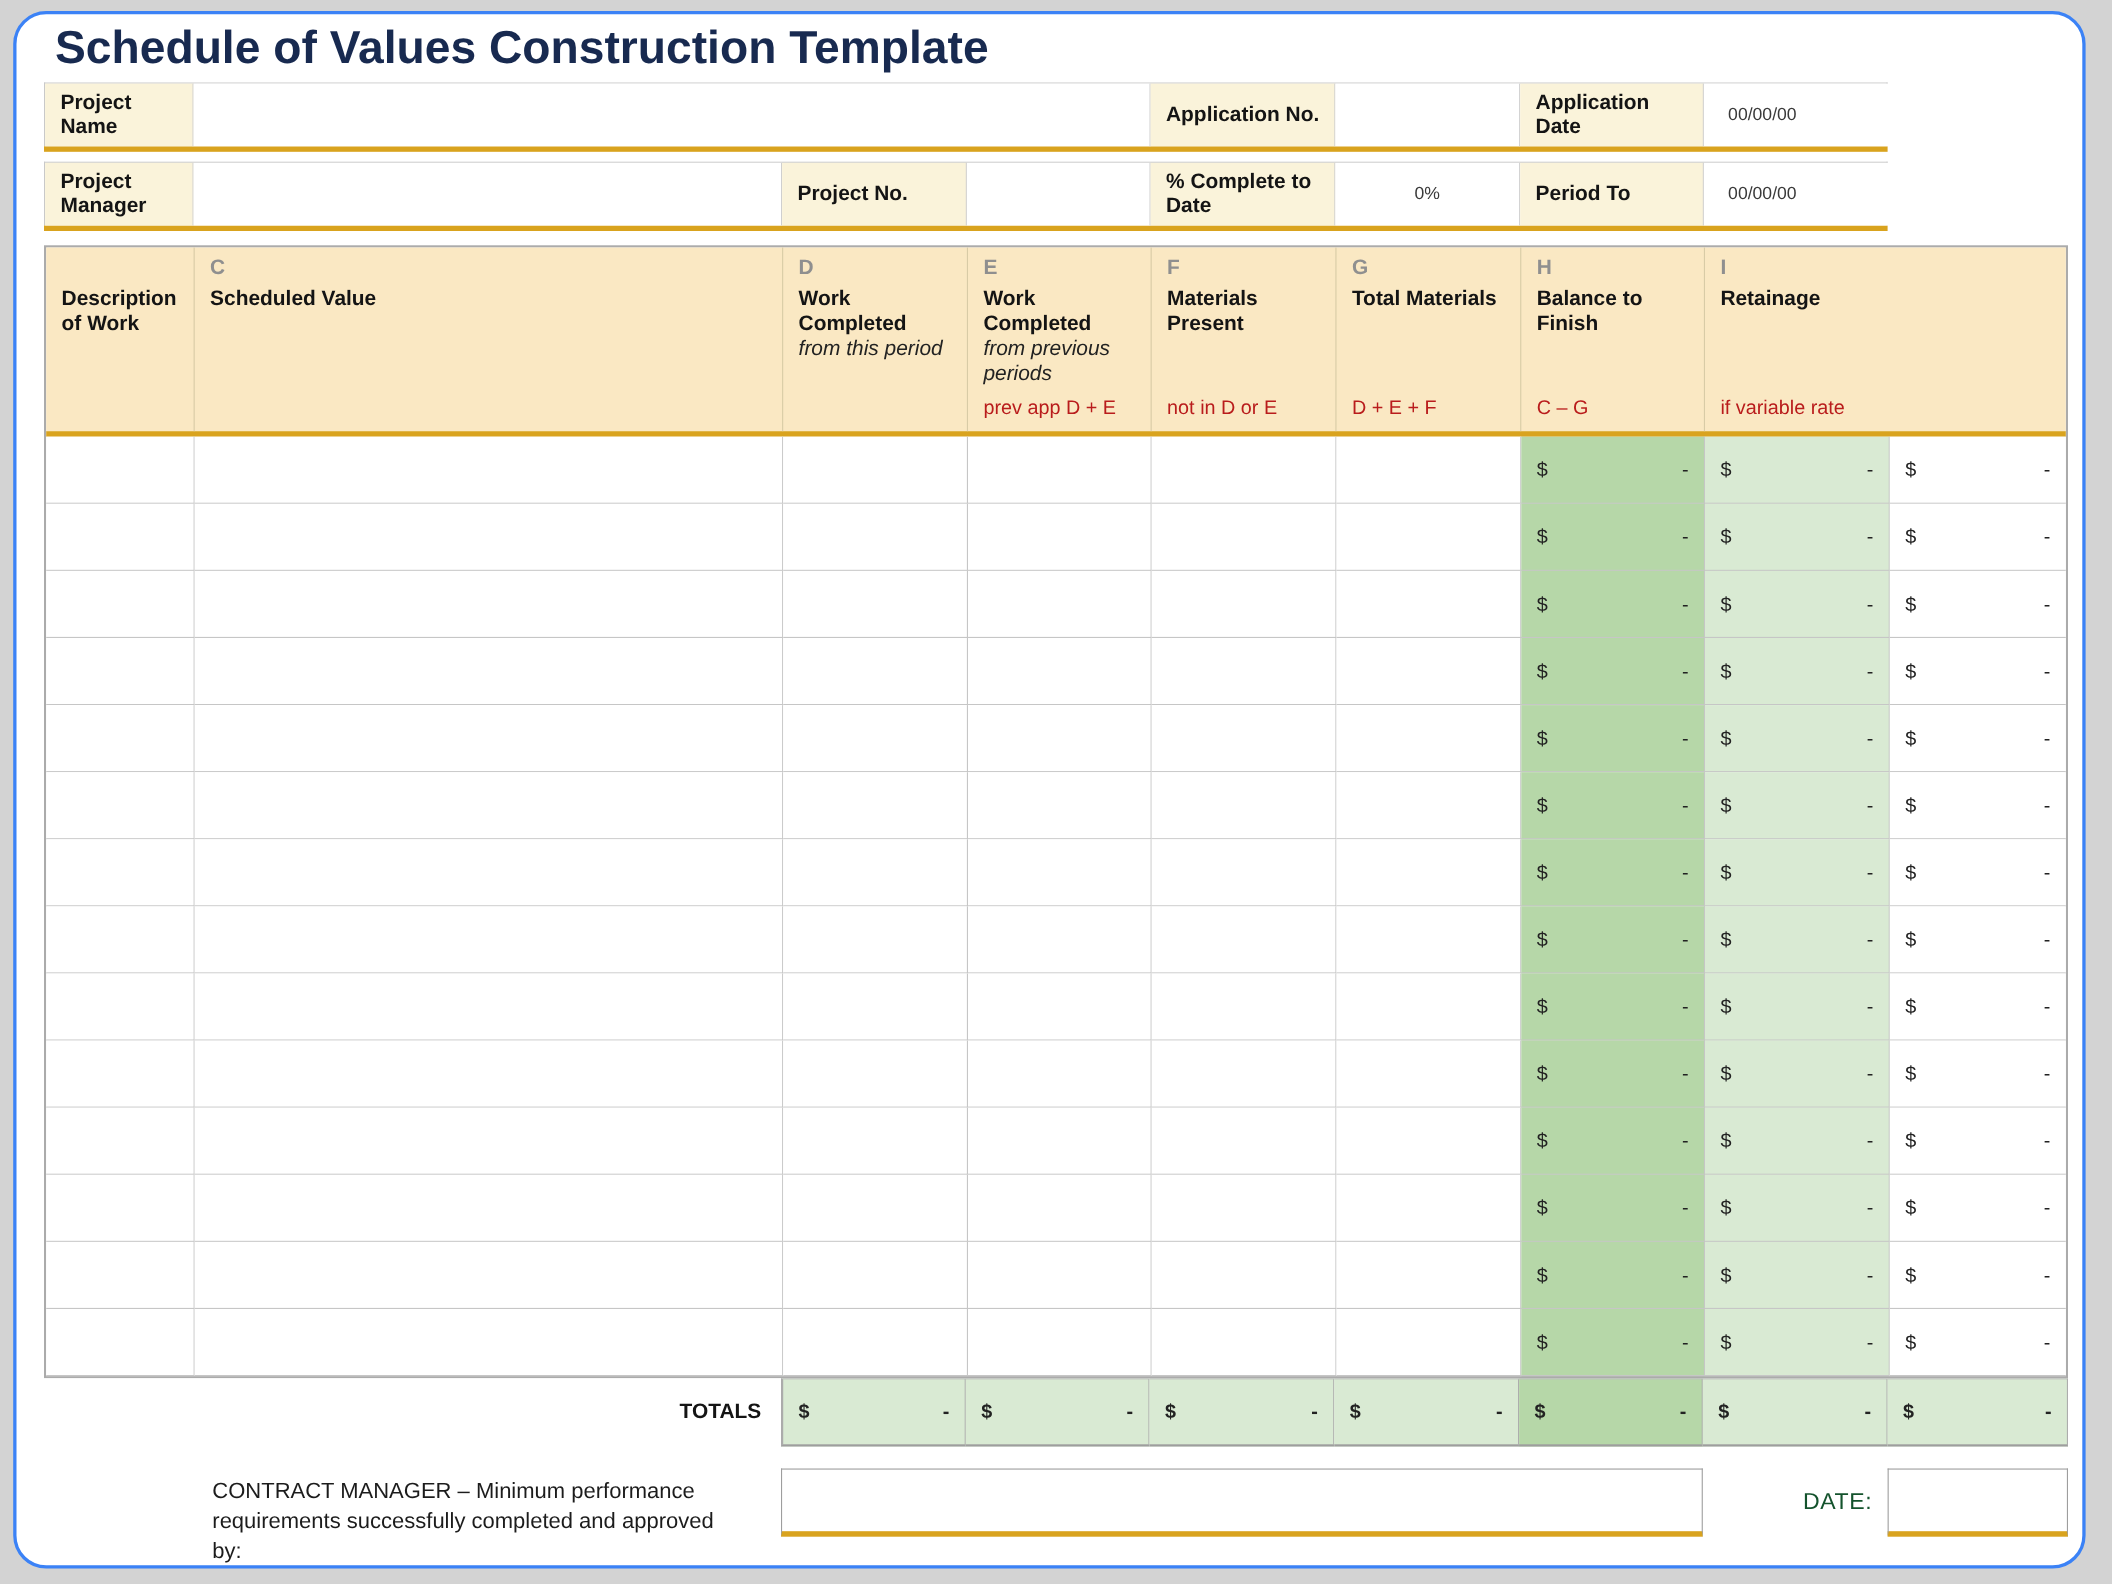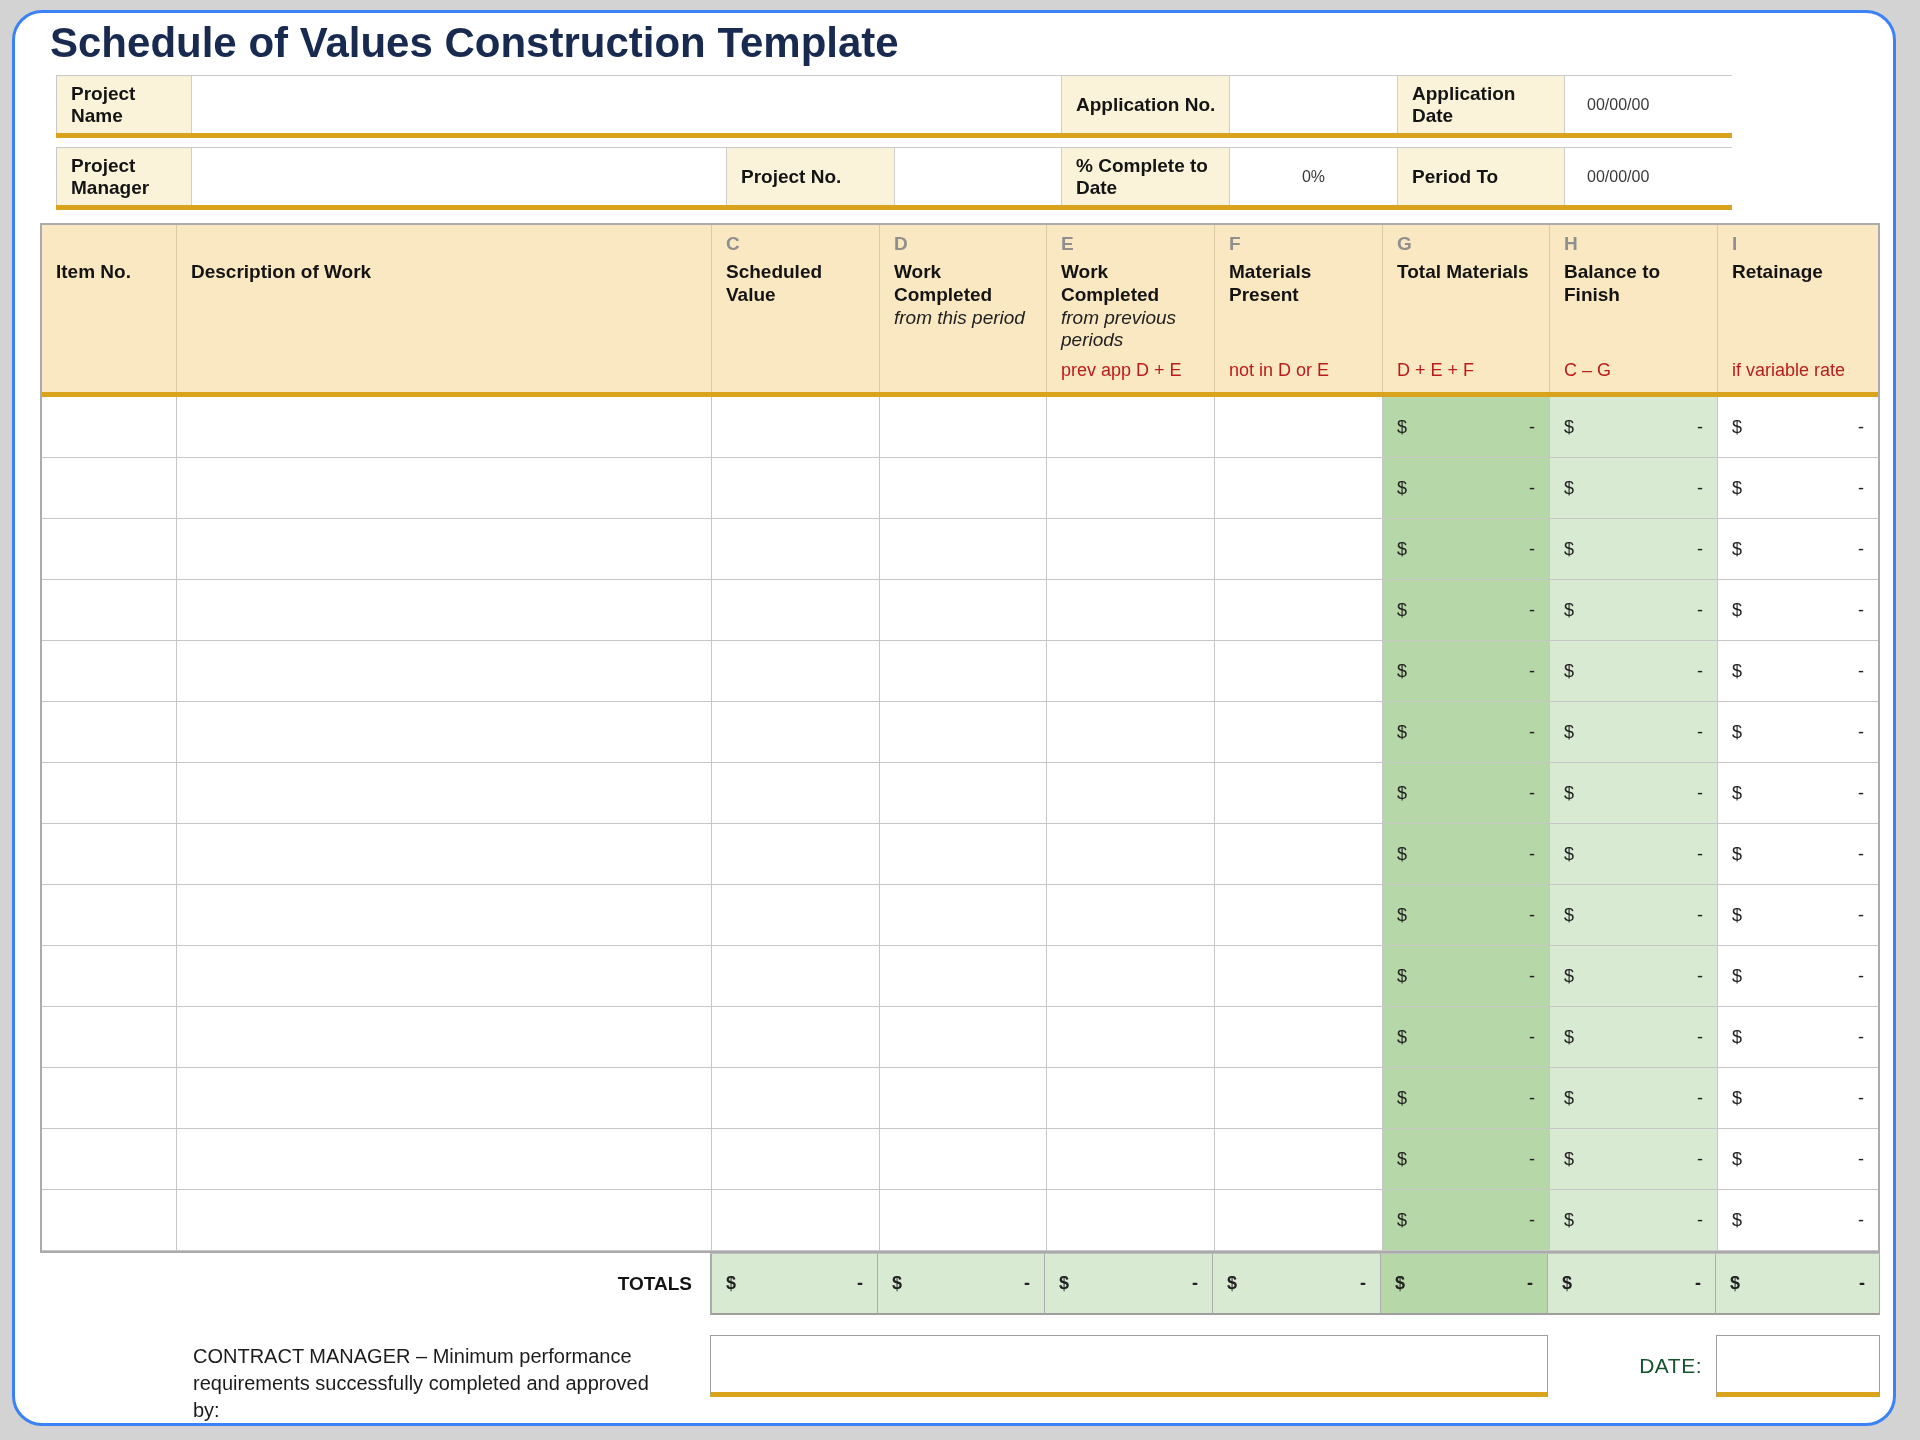--- a/index.html
+++ b/index.html
@@ -24,21 +24,21 @@
 
   .page-title {
     position:absolute; left:10px; top:6px;
     font-size:42px; font-weight:bold;
     color:var(--navy, #182a50);
     letter-spacing:0px;
     white-space:nowrap;
   }
 
   
-  .info-block { position:absolute; left:16px; width:1676px; }
+  .info-block { position:absolute; left:0; width:1676px; }
   .info-block.r1 { top:62px; }
   .info-block.r2 { top:134px; }
   .info-row {
     display:grid; height:58px;
     border:1px solid #c9c9c9; border-bottom:none;
     background:#fff;
   }
   .info-row.cols-r1 { grid-template-columns:135px 870px 168px 168px 167px 168px; }
   .info-row.cols-r2 { grid-template-columns:135px 535px 168px 167px 168px 168px 167px 168px; }
   .gold-line { height:5px; background:var(--gold, #d9a31e); }
@@ -157,25 +157,20 @@
         <div class="ivalue">00/00/00</div>
       </div>
       <div class="gold-line"></div>
     </div>
 
     <div class="table-wrap">
       <div class="sov-table">
         <div class="sov-header grid9">
             <div class="hcell">
               <div class="hletter"></div>
-              <div class="htitle">Item No.</div>
-              <div class="hformula"></div>
-            </div>
-            <div class="hcell">
-              <div class="hletter"></div>
               <div class="htitle">Description of Work</div>
               <div class="hformula"></div>
             </div>
             <div class="hcell">
               <div class="hletter">C</div>
               <div class="htitle">Scheduled Value</div>
               <div class="hformula"></div>
             </div>
             <div class="hcell">
               <div class="hletter">D</div>

